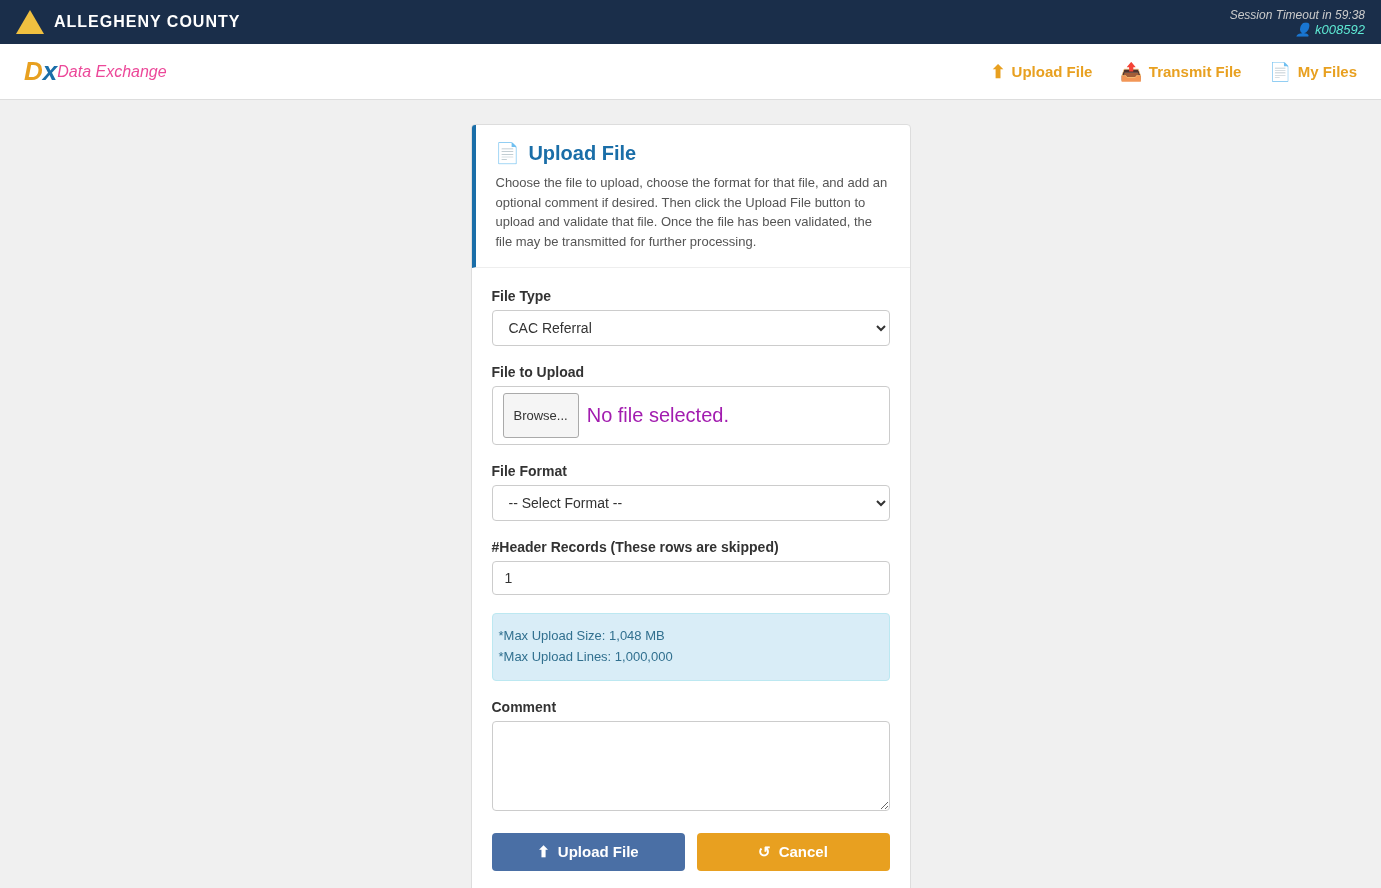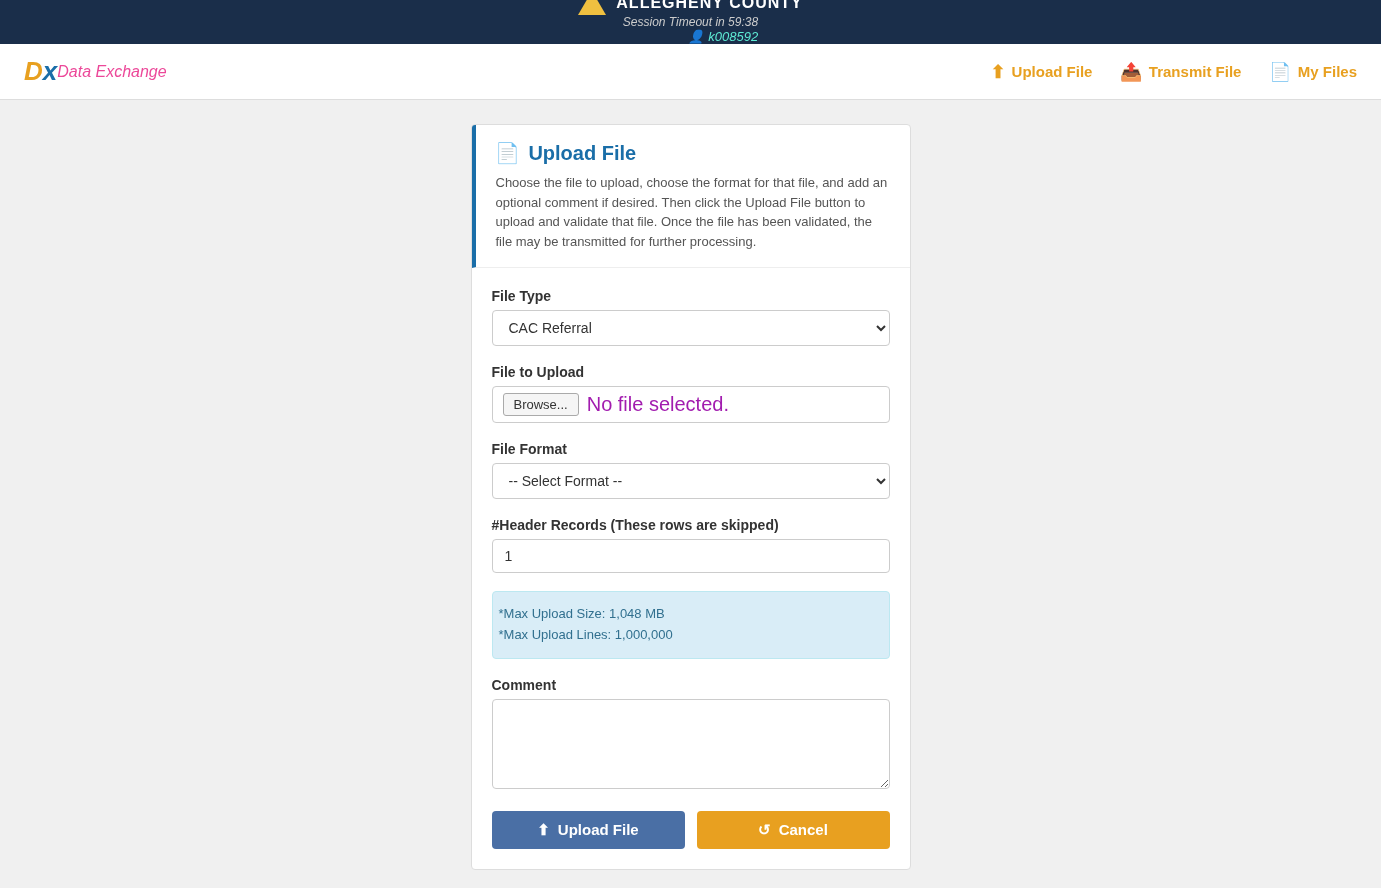--- a/index.html
+++ b/index.html
@@ -4,24 +4,23 @@
   <style>
     * { box-sizing: border-box; margin: 0; padding: 0; }
     body { font-family: Arial, sans-serif; background: #f0f0f0; min-height: 888px; }
 
     
     .top-bar {
       background: #1a2e4a;
       color: white;
       display: flex;
       align-items: center;
-      justify-content: flex-end;
+      justify-content: space-between;
       padding: 0 16px;
       height: 44px;
-      flex-direction: column;
     }
     .top-bar-left {
       display: flex;
       align-items: center;
       gap: 10px;
       font-size: 16px;
       font-weight: bold;
       letter-spacing: 1px;
     }
     .top-bar-triangle {
@@ -167,21 +166,21 @@
       width: 100%;
       border: 1px solid #ccc;
       border-radius: 4px;
       padding: 6px 10px;
       display: flex;
       align-items: center;
       gap: 8px;
       background: white;
     }
     .browse-btn {
-      padding: 3px 10px;
+      padding: 14px 10px;
       border: 1px solid #aaa;
       border-radius: 3px;
       background: #f5f5f5;
       font-size: 13px;
       cursor: pointer;
       color: #333;
       white-space: nowrap;
     }
     .file-label {
       font-size: 20px;

